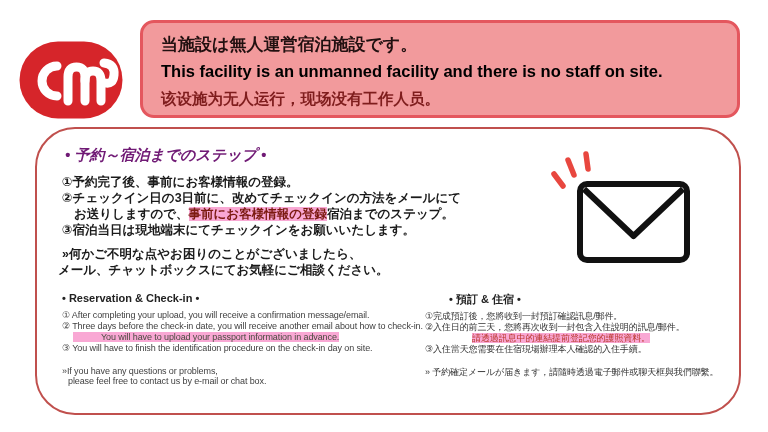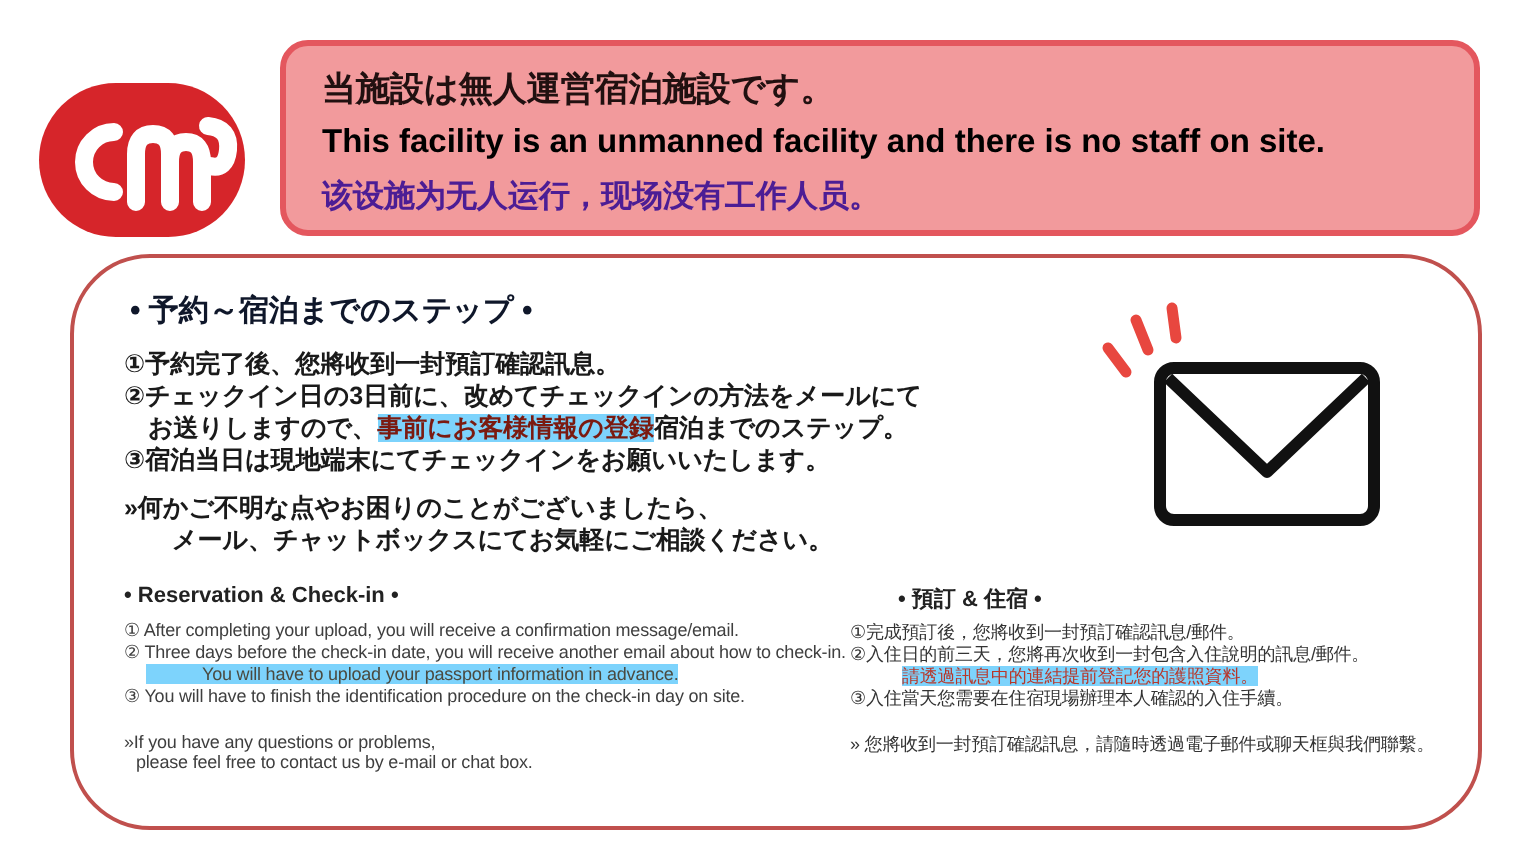--- a/index.html
+++ b/index.html
@@ -10,33 +10,33 @@
   }
   
   .banner{
     position:absolute;left:140px;top:20px;width:600px;height:98px;
     box-sizing:border-box;
     background:#f29a9c;border:3px solid #e4575e;border-radius:14px;
     padding:8px 18px 0 18px;
   }
   .banner .l1{font-size:17px;font-weight:bold;color:#211010;line-height:27px;white-space:nowrap;}
   .banner .l2{font-size:16.5px;font-weight:bold;color:#000000;line-height:27px;white-space:nowrap;}
-  .banner .l3{font-size:15.5px;font-weight:bold;color:#4c1d95;line-height:27px;white-space:nowrap;}
+  .banner .l3{font-size:15.5px;font-weight:bold;color:#7f1d1d;line-height:27px;white-space:nowrap;}
   
   .logo{position:absolute;left:18px;top:40px;width:106px;height:80px;}
   
   .main-box{
     position:absolute;left:35px;top:127px;width:706px;height:288px;
     box-sizing:border-box;background:#ffffff;
     border:2px solid #c0504d;border-radius:40px;
   }
   .abs{position:absolute;white-space:nowrap;}
-  .jp-title{left:65px;top:146px;font-size:15px;font-weight:bold;color:#0f172a;}
+  .jp-title{left:65px;top:146px;font-size:15px;font-weight:bold;color:#701a75;font-style:italic;}
   .jp-step{font-size:12.5px;font-weight:bold;color:#1a1a1a;}
-  .hl{background:#7dd3fc;}
+  .hl{background:#f9a8d4;}
   .hl-ja{color:#7b1a10;}
   .sec-title{font-size:11px;font-weight:bold;color:#222222;}
   .small{font-size:9px;color:#3f3f3f;letter-spacing:-0.1px;}
   .hl-en{color:#4a4a40;padding-left:28px;}
   .hl-zh{color:#b8372a;}
   .envelope{position:absolute;left:540px;top:148px;width:160px;height:122px;}
 </style>
 </head>
 <body>
 
@@ -54,26 +54,26 @@
 
 <div class="banner">
   <div class="l1">当施設は無人運営宿泊施設です。</div>
   <div class="l2">This facility is an unmanned facility and there is no staff on site.</div>
   <div class="l3">该设施为无人运行，现场没有工作人员。</div>
 </div>
 
 <div class="main-box"></div>
 
 <div class="abs jp-title">• 予約～宿泊までのステップ •</div>
-<div class="abs jp-step" style="left:62px;top:174px;">①予約完了後、您將收到一封預訂確認訊息。</div>
+<div class="abs jp-step" style="left:62px;top:174px;">①予約完了後、事前にお客様情報の登録。</div>
 <div class="abs jp-step" style="left:62px;top:190px;">②チェックイン日の3日前に、改めてチェックインの方法をメールにて</div>
 <div class="abs jp-step" style="left:74px;top:206px;"><span>お送りしますので、</span><span class="hl hl-ja">事前にお客様情報の登録</span><span>宿泊までのステップ。</span></div>
 <div class="abs jp-step" style="left:62px;top:222px;">③宿泊当日は現地端末にてチェックインをお願いいたします。</div>
 <div class="abs jp-step" style="left:62px;top:246px;">»何かご不明な点やお困りのことがございましたら、</div>
-<div class="abs jp-step" style="left:86px;top:262px;">メール、チャットボックスにてお気軽にご相談ください。</div>
+<div class="abs jp-step" style="left:58px;top:262px;">メール、チャットボックスにてお気軽にご相談ください。</div>
 
 <div class="envelope">
   <svg viewBox="0 0 160 122" width="160" height="122">
     <g>
       <g stroke="#e8473f" stroke-width="5.5" stroke-linecap="round">
         <line x1="14" y1="26" x2="23" y2="38"></line>
         <line x1="28" y1="12" x2="34" y2="27"></line>
         <line x1="46" y1="6" x2="48" y2="21"></line>
       </g>
     </g>
@@ -86,15 +86,15 @@
 <div class="abs small" style="left:62px;top:310px;">① After completing your upload, you will receive a confirmation message/email.</div>
 <div class="abs small" style="left:62px;top:321px;">② Three days before the check-in date, you will receive another email about how to check-in.</div>
 <div class="abs small" style="left:73px;top:332px;"><span class="hl hl-en">You will have to upload your passport information in advance.</span></div>
 <div class="abs small" style="left:62px;top:343px;">③ You will have to finish the identification procedure on the check-in day on site.</div>
 <div class="abs small" style="left:62px;top:366px;">»If you have any questions or problems,</div>
 <div class="abs small" style="left:68px;top:376px;">please feel free to contact us by e-mail or chat box.</div>
 
 <div class="abs sec-title" style="left:425px;top:292px;margin-left:24px;">• 預訂 &amp; 住宿 •</div>
 <div class="abs small" style="left:425px;top:310px;color:#333;">①完成預訂後，您將收到一封預訂確認訊息/郵件。</div>
 <div class="abs small" style="left:425px;top:321px;color:#333;">②入住日的前三天，您將再次收到一封包含入住說明的訊息/郵件。</div>
-<div class="abs small" style="left:416px;top:332px;padding-left:35px;"><span class="hl hl-zh">請透過訊息中的連結提前登記您的護照資料。</span></div>
+<div class="abs small" style="left:437px;top:332px;padding-left:35px;"><span class="hl hl-zh">請透過訊息中的連結提前登記您的護照資料。</span></div>
 <div class="abs small" style="left:425px;top:343px;color:#333;">③入住當天您需要在住宿現場辦理本人確認的入住手續。</div>
-<div class="abs small" style="left:425px;top:366px;color:#333;">» 您將收到一封預訂確認訊息，請隨時透過電子郵件或聊天框與我們聯繫。</div>
+<div class="abs small" style="left:425px;top:366px;color:#333;">» 予約確定メールが届きます，請隨時透過電子郵件或聊天框與我們聯繫。</div>
 
 </body></html>

